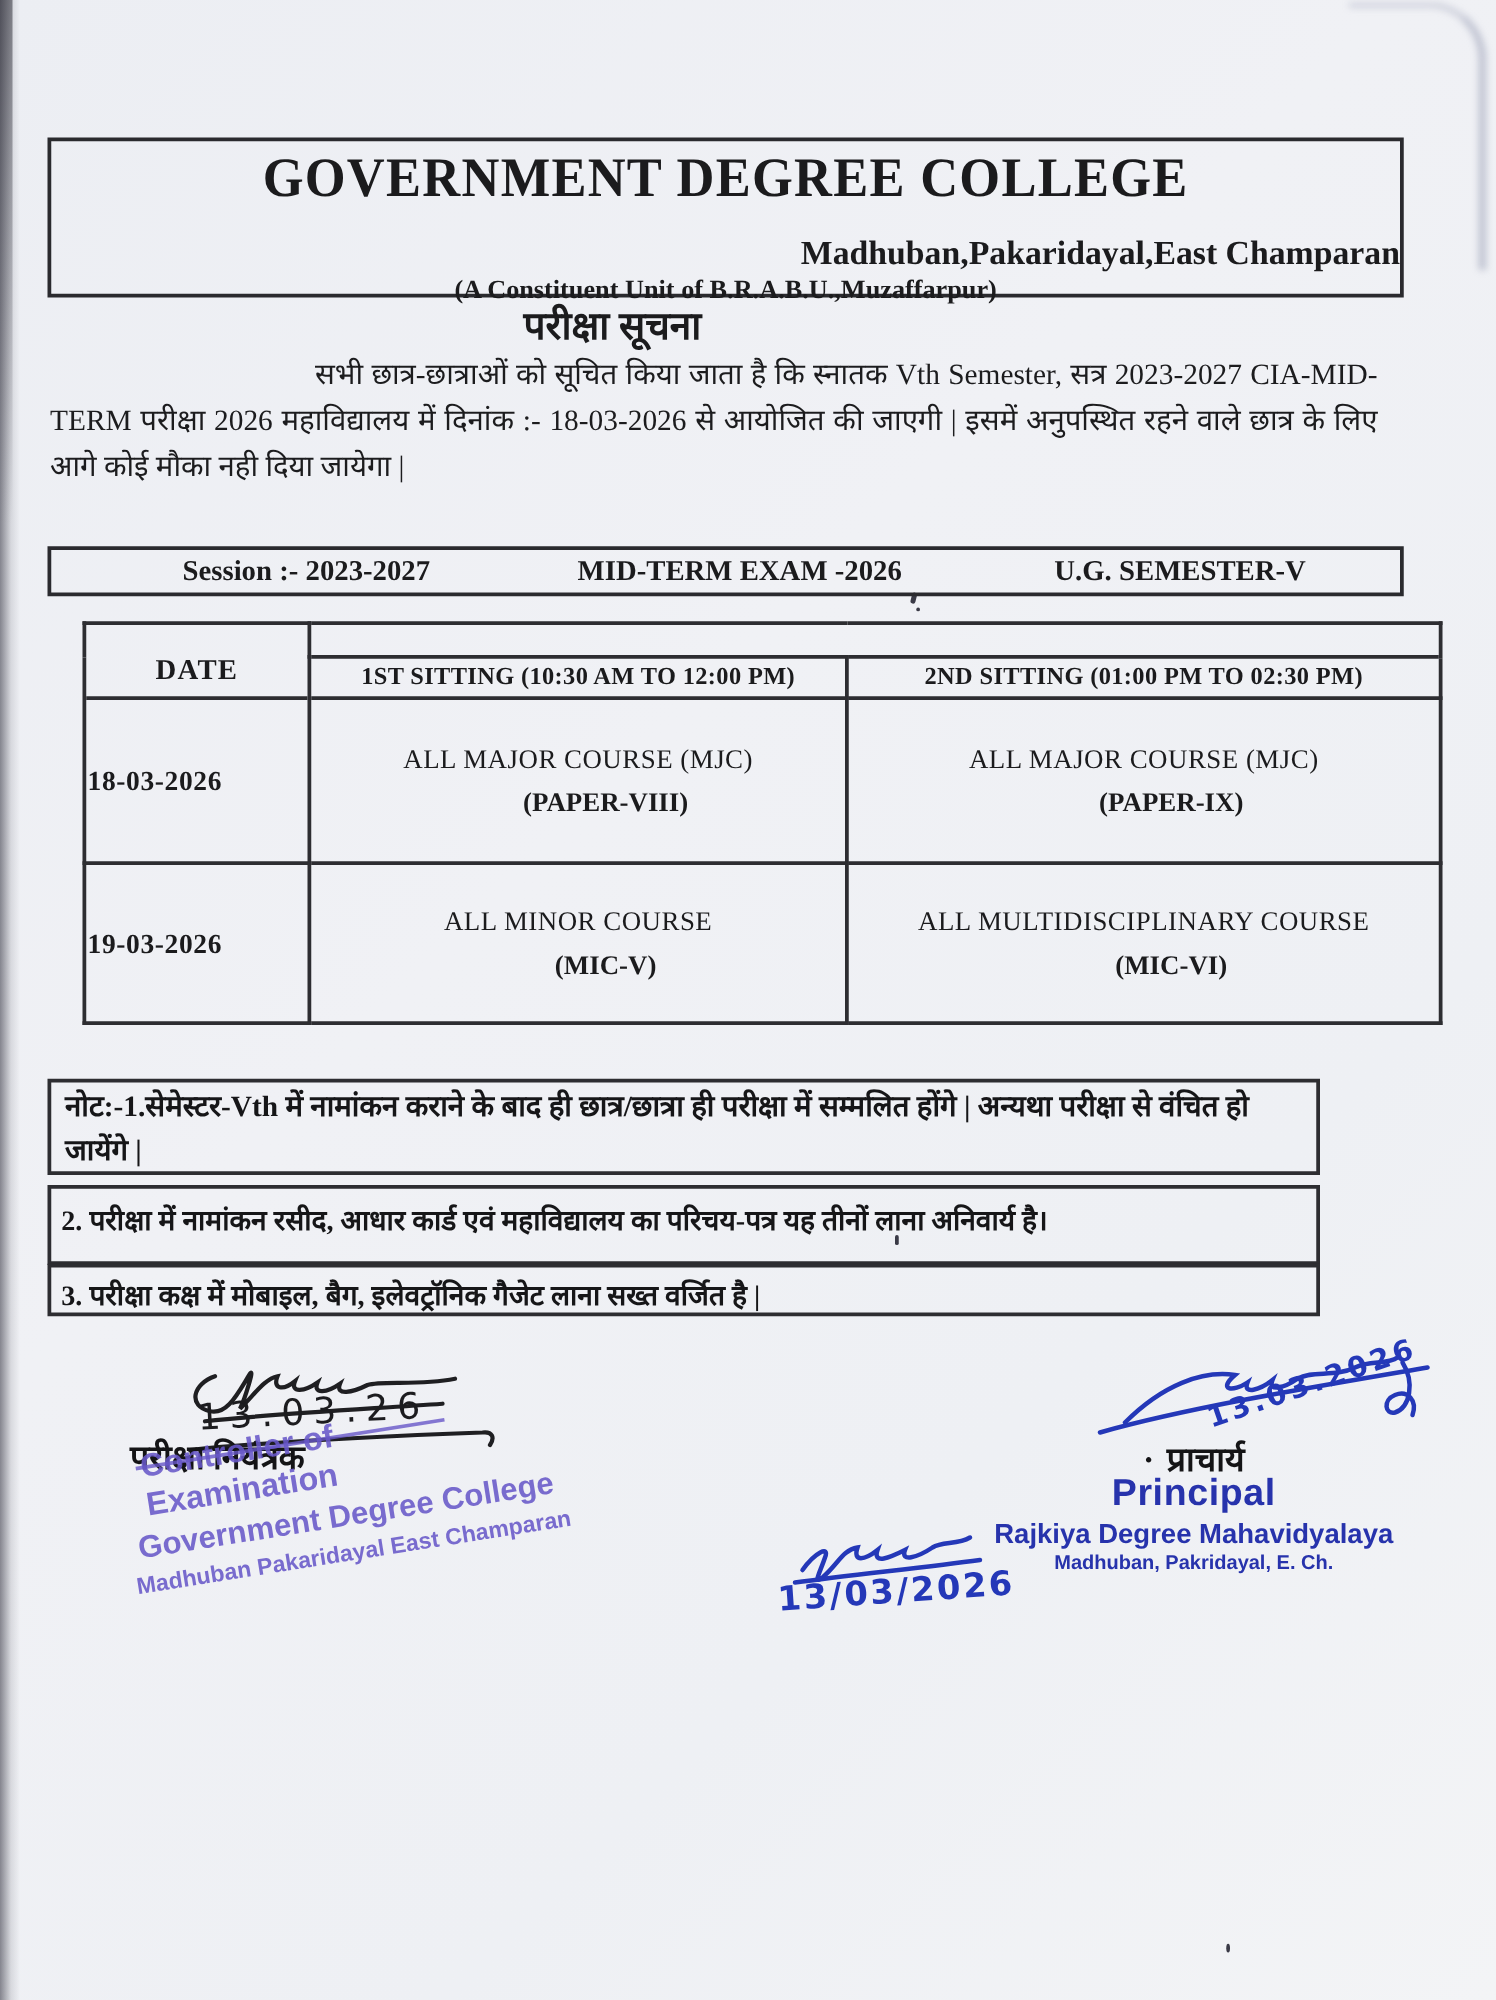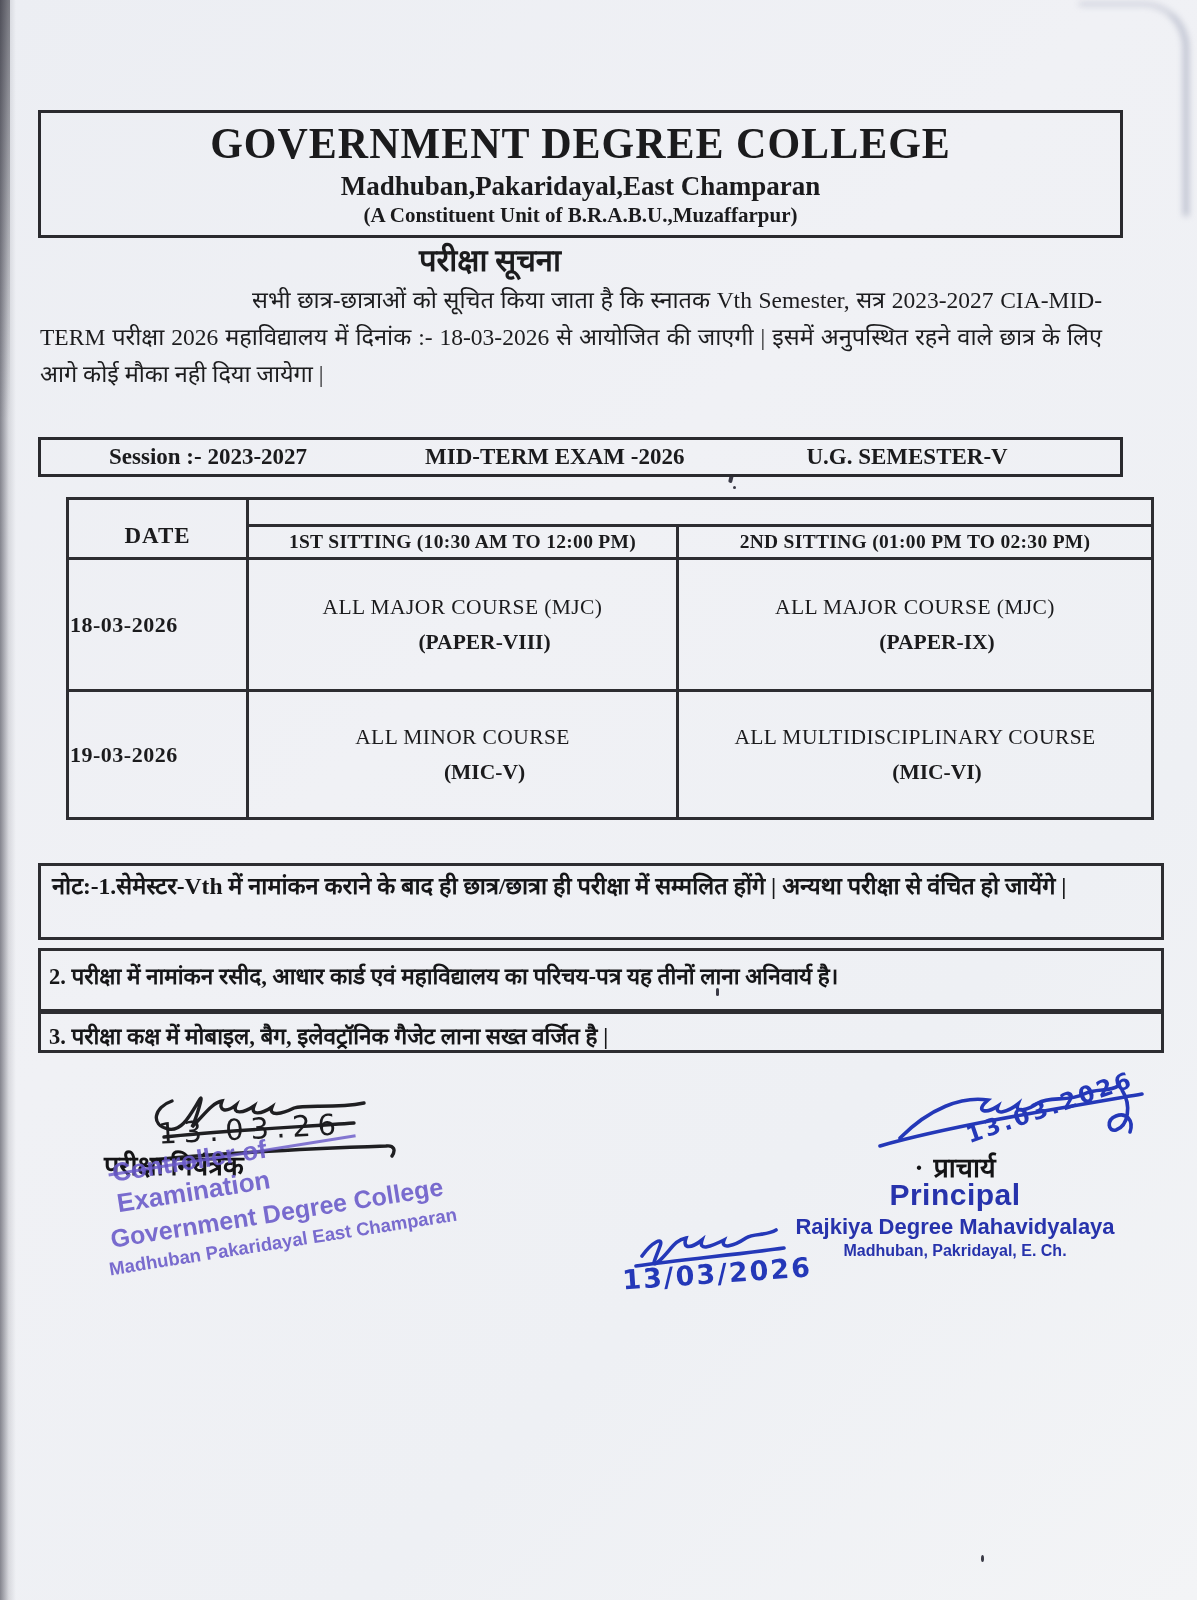--- a/index.html
+++ b/index.html
@@ -30,61 +30,61 @@
     filter:blur(3px);
   }
   .speck { position:absolute; background:#3a3a46; border-radius:50%; }
 
   
   .header-box {
     position:absolute; left:38px; top:110px; width:1085px; height:128px;
     border:3px solid #2a2a2e; box-sizing:border-box; text-align:center;
   }
   .college-name   { margin-top:6px;  font-size:42px; font-weight:bold; letter-spacing:1px; transform:scaleY(1.06); }
-  .college-addr   { margin-top:4px;  font-size:27px; font-weight:bold; }
+  .college-addr   { margin-top:20px;  font-size:27px; font-weight:bold;text-align:right; }
   .college-affil  { margin-top:1px;  font-size:21px; font-weight:bold; }
 
   .notice-title {
     position:absolute; left:0; top:238px; width:980px; text-align:center;
     font-size:31px; font-weight:bold;
   }
   .notice-body {
     position:absolute; left:40px; top:282px; width:1062px;
     font-size:23.5px; line-height:37px; text-align:justify; text-indent:212px;
     color:#1c1c1e;
   }
 
   
   .session-bar {
     position:absolute; left:38px; top:437px; width:1085px; height:40px;
     border:3px solid #2a2a2e; box-sizing:border-box;
     display:flex; align-items:center;
     font-size:23px; font-weight:bold;
   }
-  .session-bar .s1 { margin-left:68px; }
+  .session-bar .s1 { margin-left:105px; }
   .session-bar .s2 { margin-left:118px; }
   .session-bar .s3 { margin-left:122px;text-align:center; }
 
   
   .schedule { position:absolute; left:38px; top:497px; width:1085px; border-collapse:collapse; table-layout:fixed;margin-left:28px; }
   .schedule td { border:3px solid #2d2d31; box-sizing:border-box; }
   .col-date { width:180px; } .col-s1 { width:430px; } .col-s2 { width:475px; }
   .hdr-empty-row td { height:27px; border-bottom-width:2px; }
   .hdr-row td { height:33px; text-align:center; font-weight:bold; font-size:19.5px; letter-spacing:.3px; }
   .date-hdr { font-size:23px; font-weight:bold; text-align:center; vertical-align:bottom; padding-bottom:8px; letter-spacing:1px; }
   .body-row-1 td { height:132px; }
   .body-row-2 td { height:128px; }
   .cell-date { text-align:left; font-weight:bold; font-size:22px; letter-spacing:.5px; }
   .cell-course { text-align:center; vertical-align:middle; }
   .course-l1 { font-size:21.5px; letter-spacing:.4px; }
   .course-l2 { font-size:21.5px; font-weight:bold; margin-top:10px;padding-left:44px; }
 
   
   .note-box {
-    position:absolute; left:38px; width:1126px;
+    position:absolute; left:38px; width:1018px;
     border:3px solid #2d2d31; box-sizing:border-box;
     font-weight:bold; color:#161618;
   }
   .note-1 { top:863px; height:77px; font-size:23.5px; line-height:35px; padding:3px 11px 0 11px; }
   .note-2 { top:948px; height:64px; font-size:22.5px; padding:9px 11px 0 8px; }
   .note-3 { top:1011px; height:42px; font-size:22.5px; padding:6px 11px 0 8px; }
 
   
   .sig-ink-black { stroke:#1f1f22; stroke-width:3.4; fill:none; stroke-linecap:round; }
   .sig-ink-blue  { stroke:#2438b8; stroke-width:3.6; fill:none; stroke-linecap:round; }

